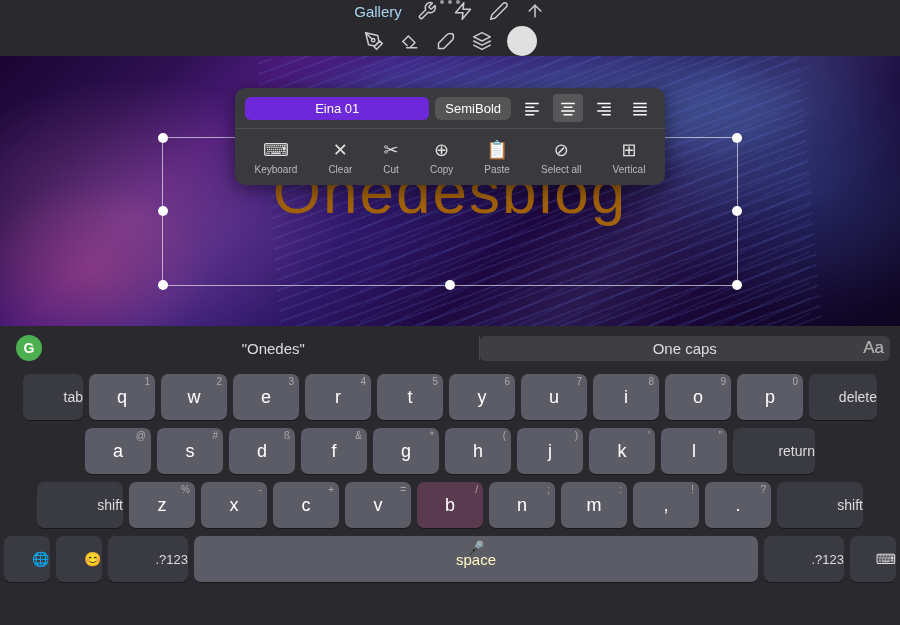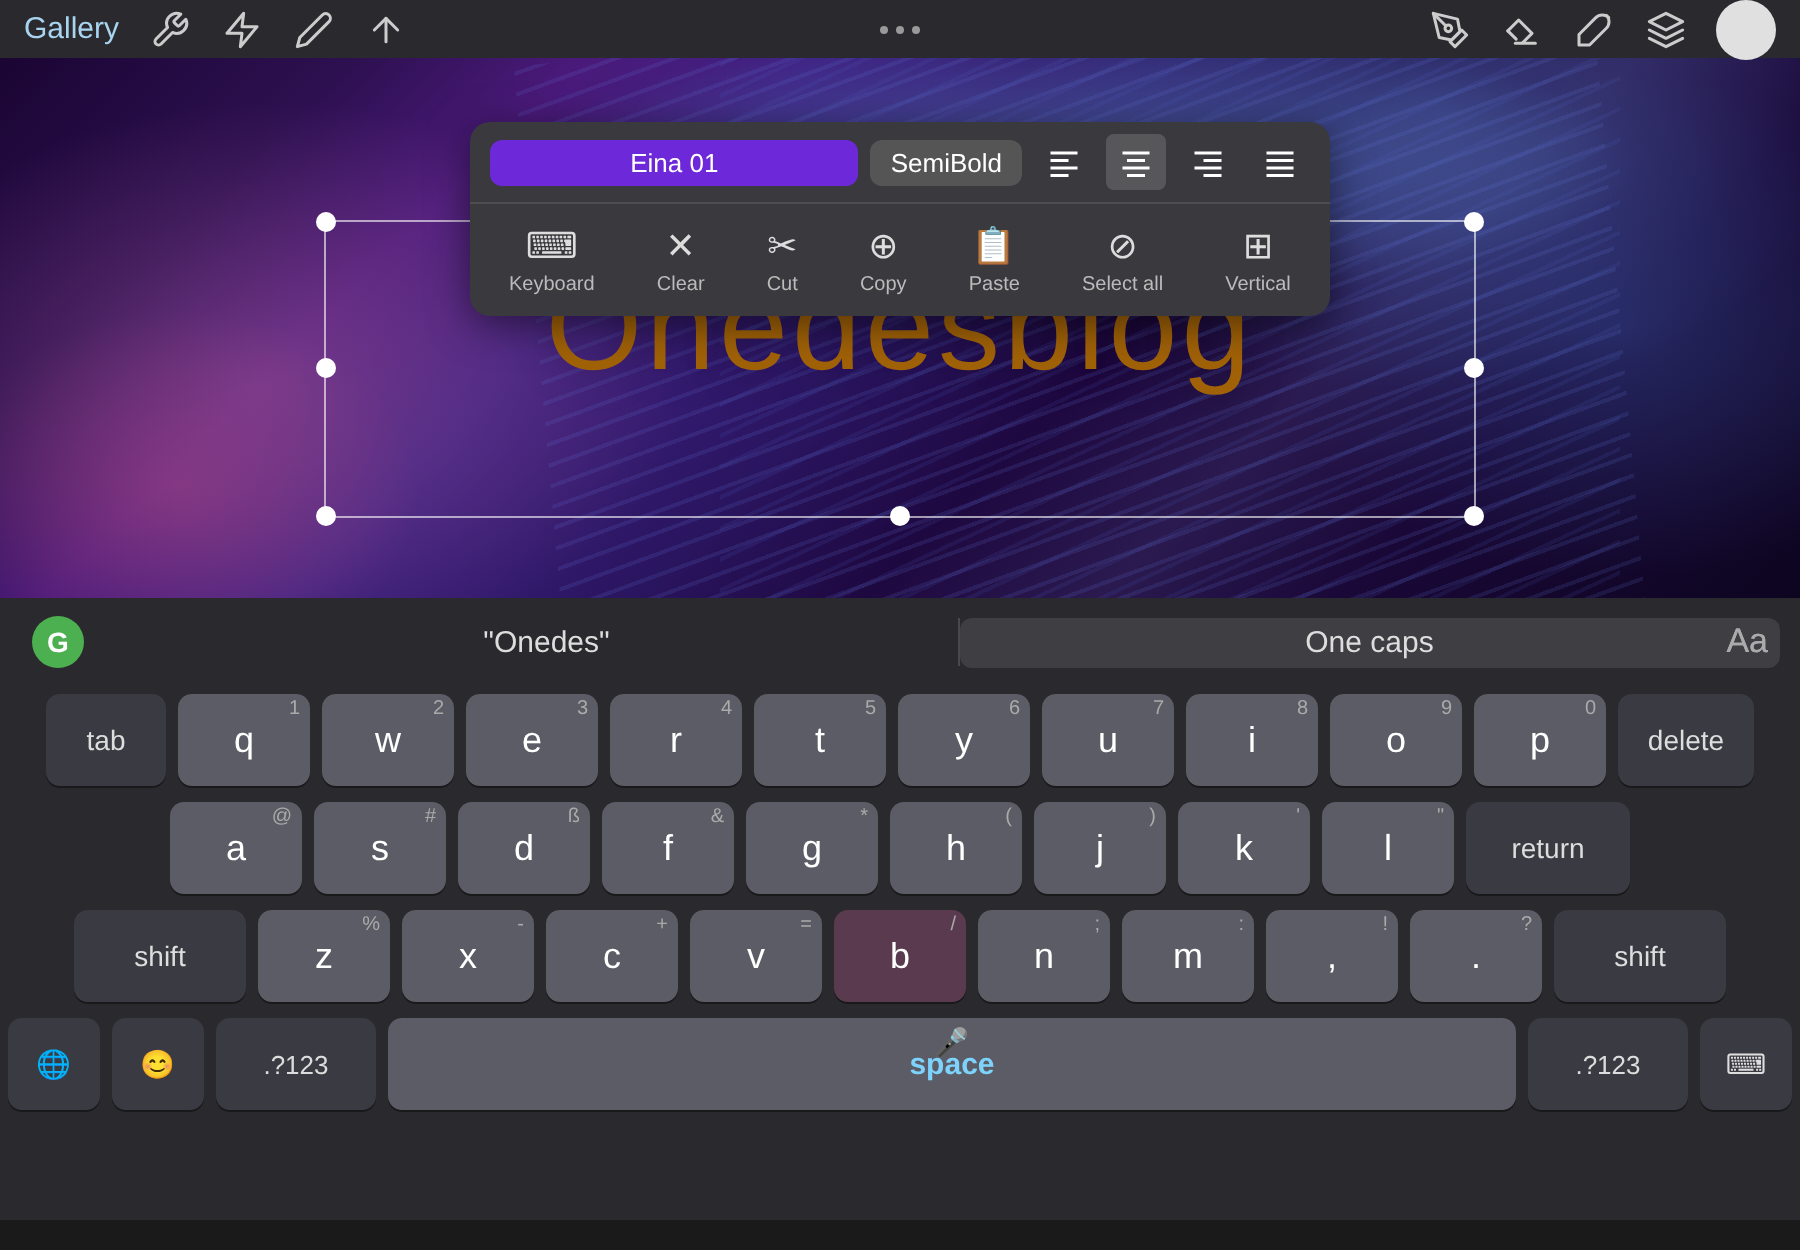--- a/index.html
+++ b/index.html
@@ -7,28 +7,29 @@
       width: 900px;
       height: 625px;
       overflow: hidden;
       background: #1a1a1a;
       font-family: -apple-system, BlinkMacSystemFont, 'Helvetica Neue', sans-serif;
       user-select: none;
     }
 
     
     .top-bar {
-      height: 29px;
+      height: 56px;
       background: #2a2a2e;
       display: flex;
       align-items: center;
       justify-content: space-between;
       padding: 0 12px;
       z-index: 100;
       position: relative;
+      flex-direction: column;
     }
     .top-bar-left {
       display: flex;
       align-items: center;
       gap: 14px;
     }
     .top-bar-right {
       display: flex;
       align-items: center;
       gap: 14px;
@@ -381,33 +382,33 @@
       top: 3px;
       right: 5px;
       color: #aaa;
       font-size: 10px;
       line-height: 1;
     }
     .key.special {
       background: #3a3a42;
       color: #ddd;
       font-size: 14px;
+      align-items: flex-end;
     }
     .key.special .main-char {
       font-size: 14px;
       color: #ddd;
     }
     .key.space-key {
       background: #5c5c66;
       flex: 1;
     }
     .key.space-key .main-char {
       font-size: 15px;
-      color: #7dd3fc;
-      font-weight: bold;
+      color: #fef9c3;
     }
     .mic-icon {
       font-size: 14px;
       color: #aaa;
     }
     .bottom-row {
       padding-bottom: 6px;
     }
   </style>
 </head>

